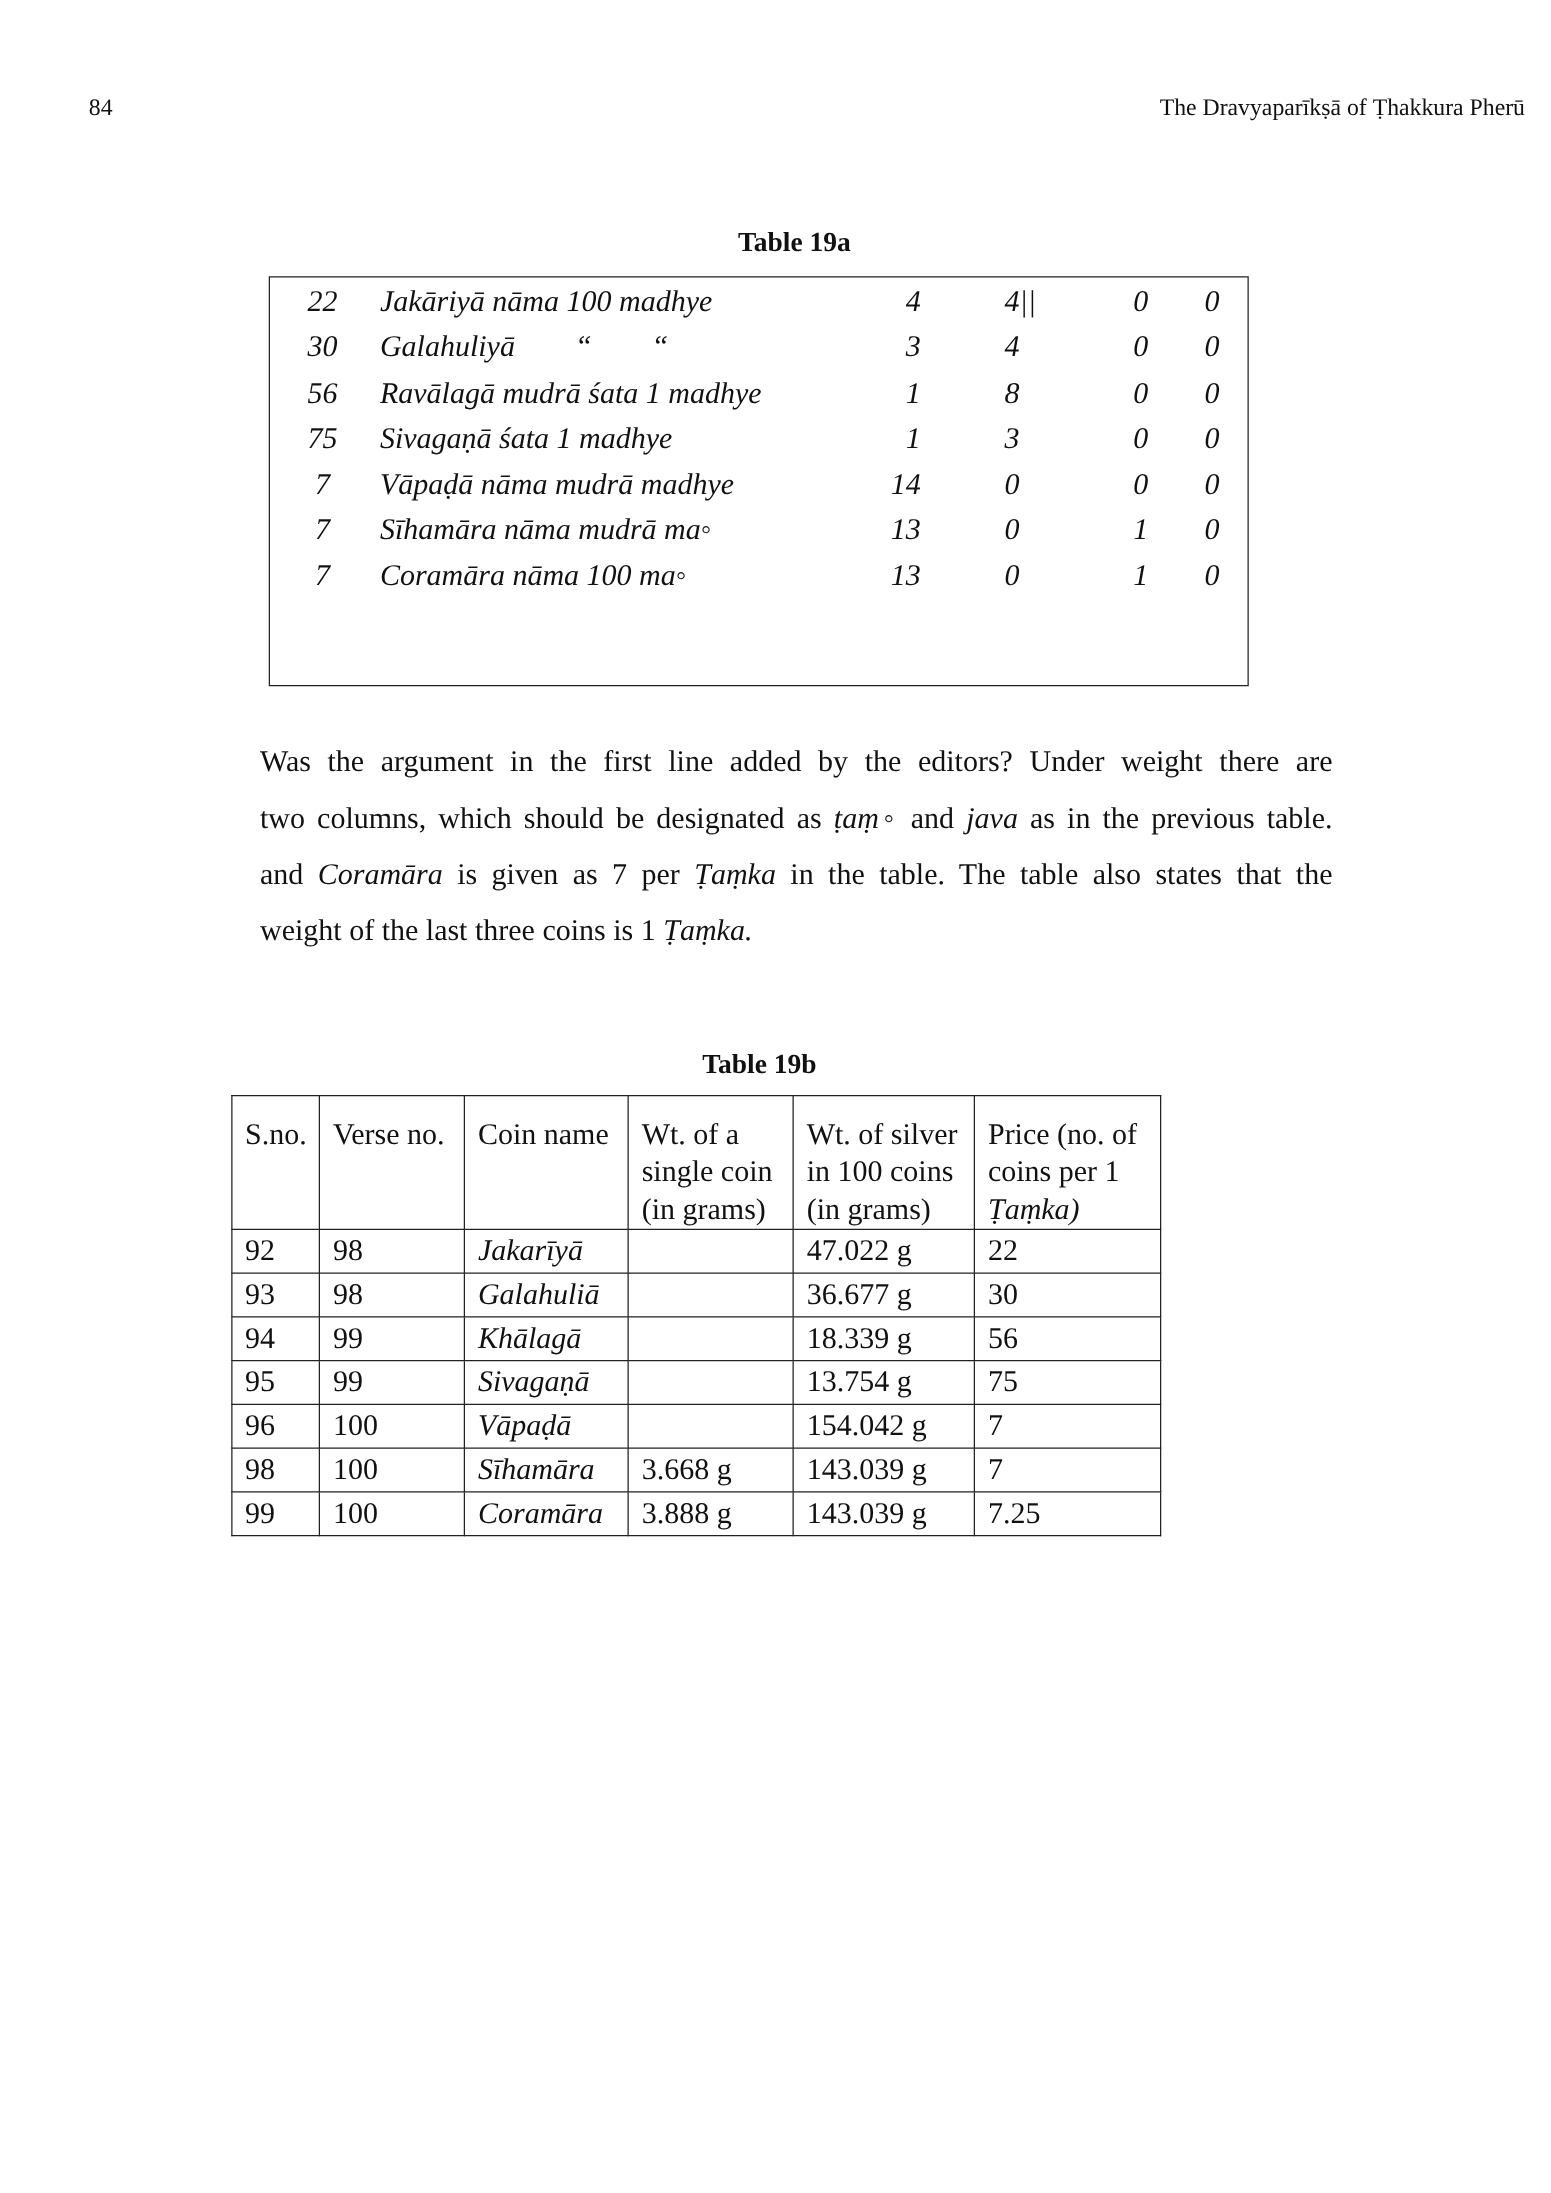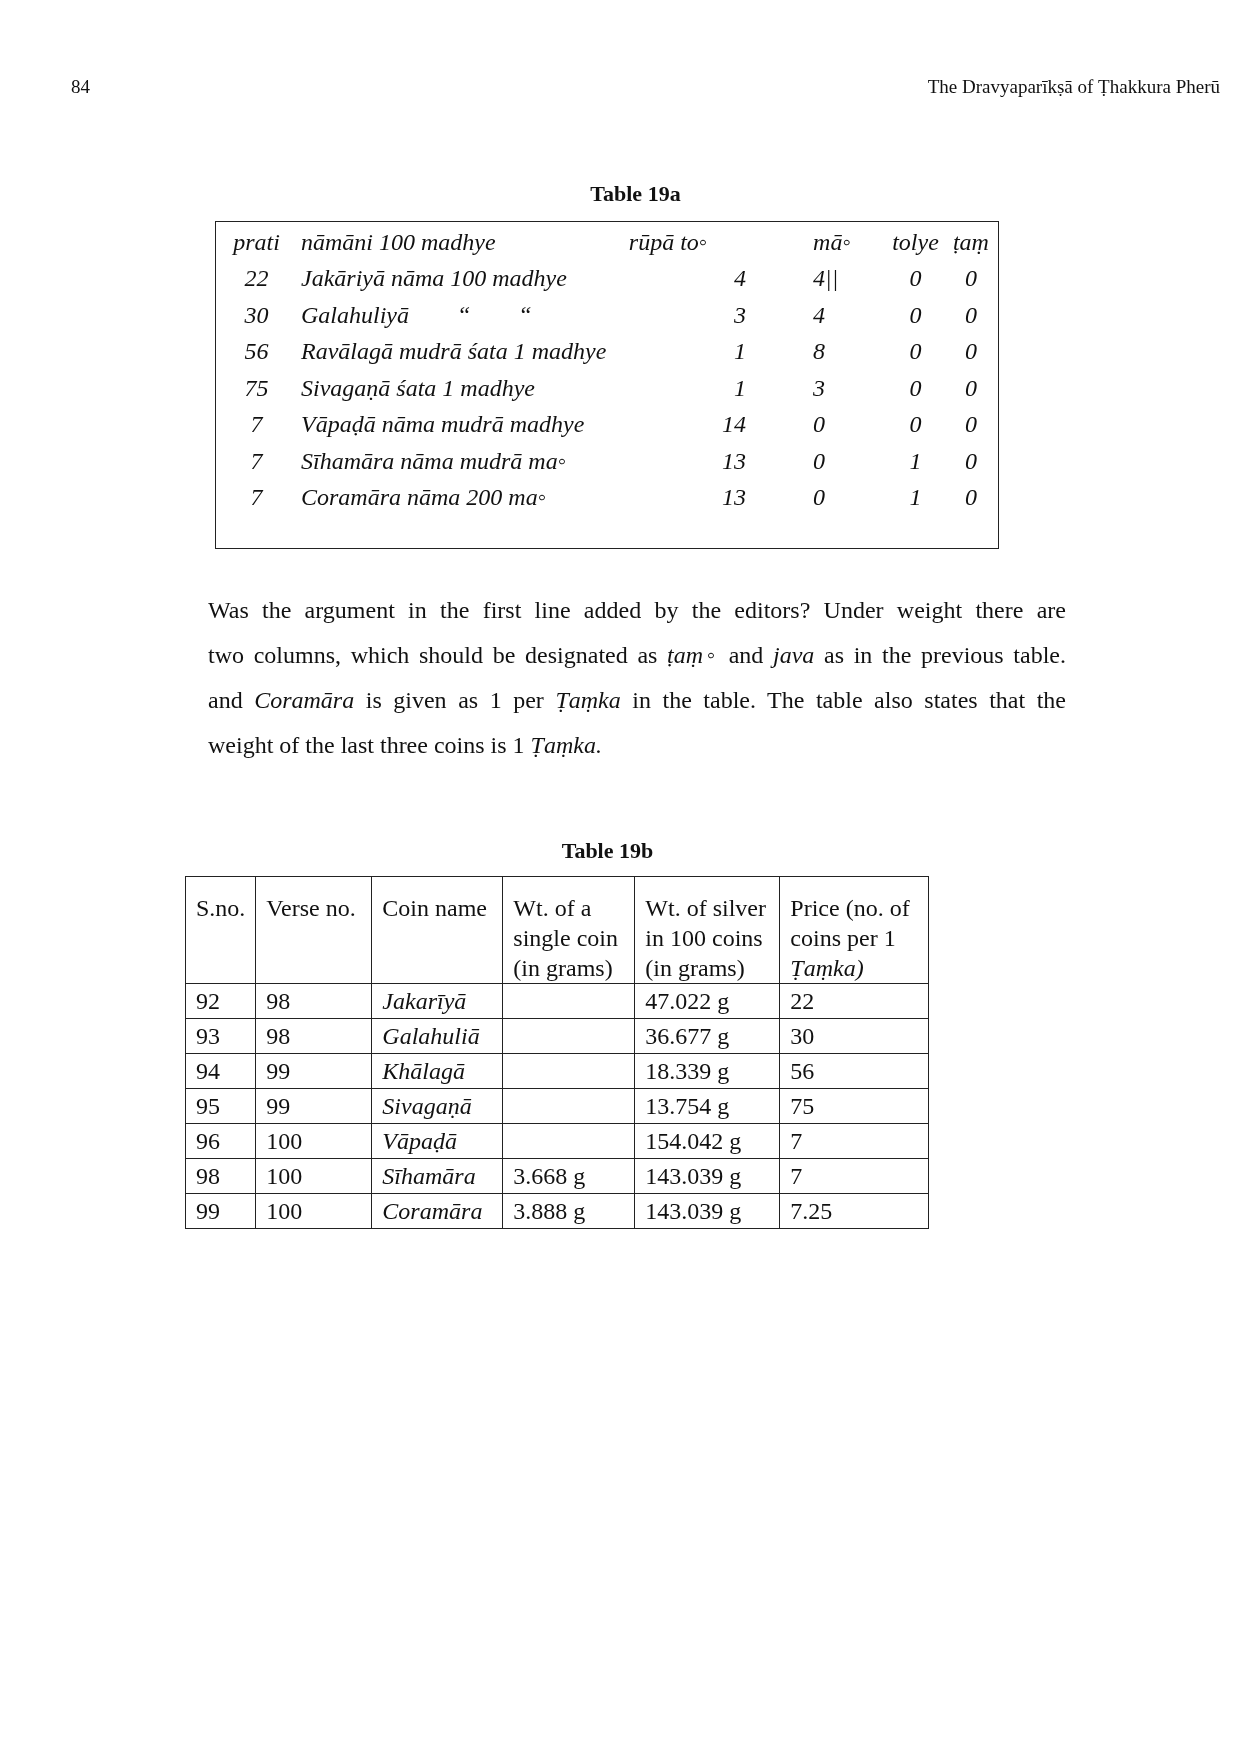--- a/index.html
+++ b/index.html
@@ -55,28 +55,20 @@
   <span class="page-number">84</span>
   <span class="running-title">The Dravyaparīkṣā of Ṭhakkura Pherū</span>
 </div>
 
 <div id="cap19a" class="table-caption">Table 19a</div>
 
 <div class="t19a">
   <table>
     <tbody id="t19a-body">
         <tr>
-          <td class="c-prati">prati</td>
-          <td class="c-name">nāmāni 100 madhye</td>
-          <td class="c-rupa hdr-rupa">rūpā to◦</td>
-          <td class="c-ma">mā◦</td>
-          <td class="c-tolye">tolye</td>
-          <td class="c-tam">ṭaṃ</td>
-        </tr>
-        <tr>
           <td class="c-prati" style="white-space: pre;">22</td>
           <td class="c-name" style="white-space: pre;">Jakāriyā nāma 100 madhye</td>
           <td class="c-rupa" style="white-space: pre;">4</td>
           <td class="c-ma" style="white-space: pre;">4||</td>
           <td class="c-tolye" style="white-space: pre;">0</td>
           <td class="c-tam" style="white-space: pre;">0</td>
         </tr>
         <tr>
           <td class="c-prati" style="white-space: pre;">30</td>
           <td class="c-name" style="white-space: pre;">Galahuliyā        “        “</td>
@@ -112,34 +104,34 @@
         <tr>
           <td class="c-prati" style="white-space: pre;">7</td>
           <td class="c-name" style="white-space: pre;">Sīhamāra nāma mudrā ma◦</td>
           <td class="c-rupa" style="white-space: pre;">13</td>
           <td class="c-ma" style="white-space: pre;">0</td>
           <td class="c-tolye" style="white-space: pre;">1</td>
           <td class="c-tam" style="white-space: pre;">0</td>
         </tr>
         <tr>
           <td class="c-prati" style="white-space: pre;">7</td>
-          <td class="c-name" style="white-space: pre;">Coramāra nāma 200 ma◦</td>
+          <td class="c-name" style="white-space: pre;">Coramāra nāma 100 ma◦</td>
           <td class="c-rupa" style="white-space: pre;">13</td>
           <td class="c-ma" style="white-space: pre;">0</td>
           <td class="c-tolye" style="white-space: pre;">1</td>
           <td class="c-tam" style="white-space: pre;">0</td>
         </tr>
       </tbody>
   </table>
 </div>
 
 <div class="paragraph" id="para">
     <span class="line"><span>Was the argument in the first line added by the editors? Under weight there are</span></span>
     <span class="line"><span>two columns, which should be designated as </span><i>ṭaṃ◦</i><span> and </span><i>java</i><span> as in the previous table.</span></span>
-    <span class="line"><span>and </span><i>Coramāra</i><span> is given as 1 per </span><i>Ṭaṃka</i><span> in the table. The table also states that the</span></span>
+    <span class="line"><span>and </span><i>Coramāra</i><span> is given as 7 per </span><i>Ṭaṃka</i><span> in the table. The table also states that the</span></span>
     <span class="line last"><span>weight of the last three coins is 1 </span><i>Ṭaṃka.</i></span>
   </div>
 
 <div id="cap19b" class="table-caption">Table 19b</div>
 
 <table class="t19b">
   <thead>
       <tr id="t19b-head">
         <th style="width: 46px;">
           <div>S.no.</div>

